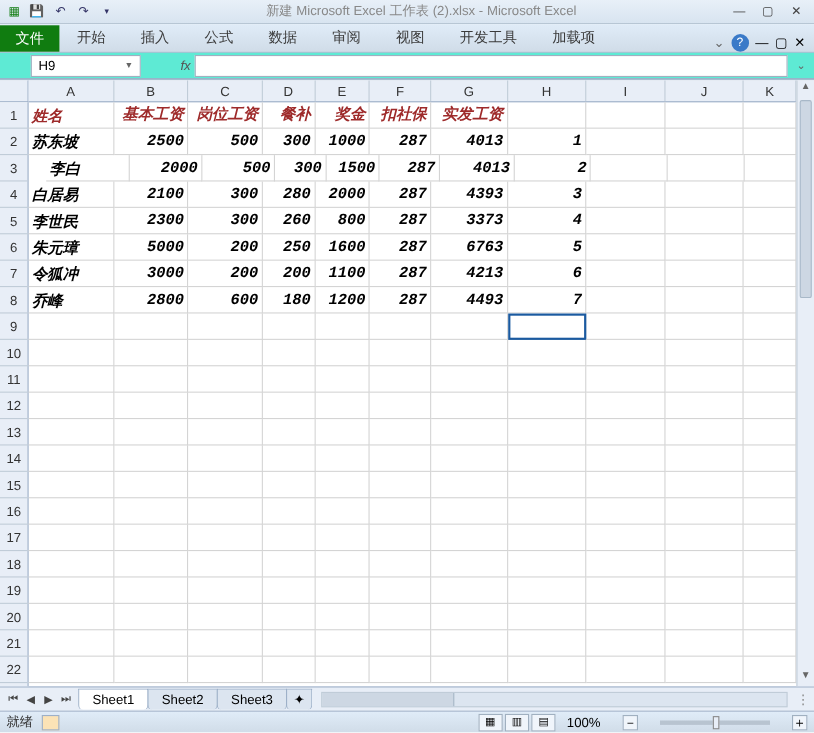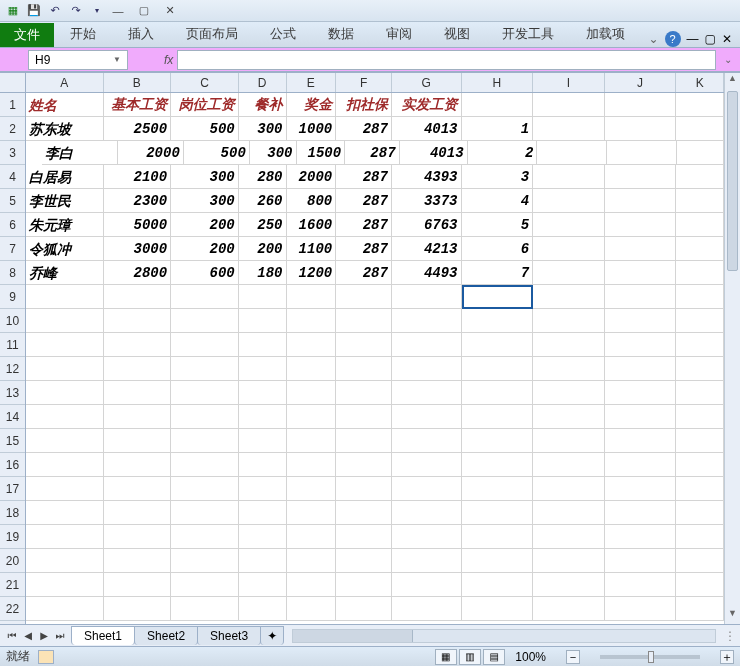--- a/index.html
+++ b/index.html
@@ -16,21 +16,21 @@
 
 .ribbon { height: 26px; background: linear-gradient(to bottom, #e0ecf8, #d0dce8); display: flex; align-items: flex-end; border-bottom: 1px solid #9db0c8; }
 .filetab { background: #107c10; color: #fff; padding: 4px 14px; font-size: 13px; cursor: pointer; height: 24px; display: flex; align-items: center; }
 .rtab { padding: 4px 16px; font-size: 13px; color: #3a3a3a; cursor: pointer; }
 .ribbon .spacer { flex: 1; }
 .help { display: flex; align-items: center; gap: 6px; padding-right: 8px; }
 .help span { font-size: 12px; cursor: pointer; }
 .help .qm { background:#3a7ac8; color:#fff; width:16px; height:16px; border-radius:8px; display:inline-flex; align-items:center; justify-content:center; font-size:11px; }
 
 
-.fbar { height: 24px; display: flex; align-items: center; border-bottom: 1px solid #9db0c8; background: #f0abfc; }
+.fbar { height: 24px; display: flex; align-items: center; border-bottom: 1px solid #9db0c8; background: #5eead4; }
 .namebox { width: 100px; height: 20px; border: 1px solid #a0b0c0; background: #fff; display: flex; align-items: center; padding: 0 6px; margin-left: 28px; font-size: 12px; }
 .namebox .dd { margin-left: auto; font-size: 8px; color: #666; }
 .fbar .fx { margin-left: 36px; font-style: italic; color: #555; font-size: 12px; }
 .fbar .formula-input { flex:1; height:20px; border:1px solid #a0b0c0; background:#fff; margin-left:4px; margin-right:8px; }
 .fbar .expand { width:16px; font-size:10px; color:#666; cursor:pointer; }
 
 
 .gridwrap { position: relative; height: 552px; overflow: hidden; border-top: 1px solid #9db0c8; }
 .corner { position: absolute; left: 0; top: 0; width: 26px; height: 20px; background: #e8eef7; border-right: 1px solid #9db0c8; border-bottom: 1px solid #9db0c8; }
 .colheads { position: absolute; left: 26px; top: 0; right: 16px; height: 20px; display: flex; background: #e8eef7; border-bottom: 1px solid #9db0c8; }
@@ -76,32 +76,32 @@
 <body>
 
 <div class="titlebar">
   <div class="qat">
     <span class="qat-btn" style="color:#107c10">▦</span>
     <span class="qat-btn">💾</span>
     <span class="qat-btn">↶</span>
     <span class="qat-btn">↷</span>
     <span class="qat-btn" style="font-size:8px">▾</span>
   </div>
+  <div class="title">新建 Microsoft Excel 工作表 (2).xlsx - Microsoft Excel</div>
   <div class="winctl">
     <span>—</span>
     <span>▢</span>
     <span>✕</span>
   </div>
 </div>
 
 <div class="ribbon">
   <div class="filetab">文件</div>
   <div class="rtab">开始</div>
   <div class="rtab">插入</div>
-  <div class="rtab">页面布局</div>
   <div class="rtab">公式</div>
   <div class="rtab">数据</div>
   <div class="rtab">审阅</div>
   <div class="rtab">视图</div>
   <div class="rtab">开发工具</div>
   <div class="rtab">加载项</div>
   <div class="spacer"></div>
   <div class="help">
     <span style="color:#666">⌄</span>
     <span class="qm">?</span>

